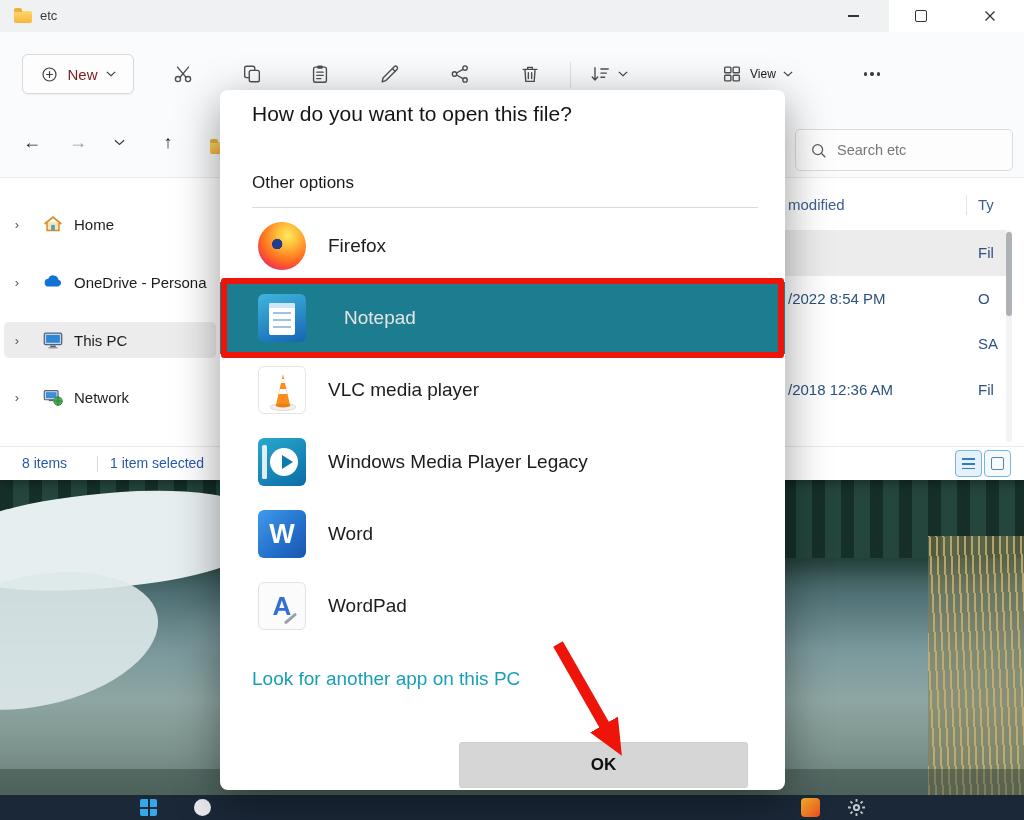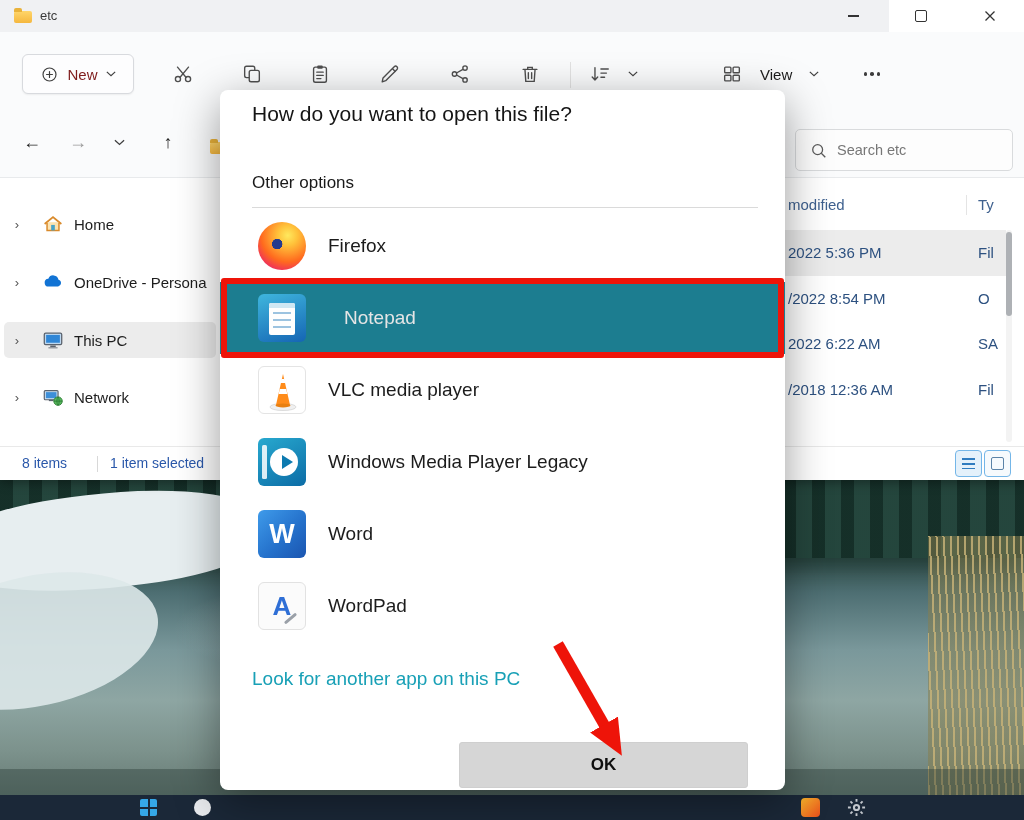--- a/index.html
+++ b/index.html
@@ -33,21 +33,21 @@
   .tb-title{position:absolute;left:40px;top:0;height:32px;line-height:32px;font-size:13px;color:#3a3a3a;}
   .wctrl{position:absolute;top:0;width:44px;height:32px;display:flex;align-items:center;justify-content:center;}
   .wctrl.min{left:831px}.wctrl.max{left:899px}.wctrl.close{left:968px}
   .min-glyph{width:11px;height:1.5px;background:#333;}
   .max-glyph{width:10px;height:10px;border:1.2px solid #333;border-radius:2px;}
   .commandbar{position:absolute;left:0;top:32px;width:1024px;height:74px;background:#fafbfc;}
   .new-btn{position:absolute;left:22px;top:22px;width:112px;height:40px;background:#fdfdfe;border:1px solid #d8dade;border-radius:6px;
     box-shadow:0 1px 2px rgba(0,0,0,.06);display:flex;align-items:center;justify-content:center;gap:8px;font-size:15px;color:#7f1d1d;box-sizing:border-box;}
   .cmd-icon{position:absolute;top:22px;width:40px;height:40px;display:flex;align-items:center;justify-content:center;border-radius:5px;}
   .cb-divider{position:absolute;left:570px;top:30px;width:1px;height:26px;background:#e2e2e2;}
-  .cmd-group{position:absolute;top:22px;height:40px;display:flex;align-items:center;gap:17px;padding:0 9px;font-size:15px;color:#1b1b1b;}
+  .cmd-group{position:absolute;top:22px;height:40px;display:flex;align-items:center;gap:7px;padding:0 9px;font-size:12px;color:#1b1b1b;}
   .dots{display:flex;gap:3px;}
   .dots i{width:3.5px;height:3.5px;border-radius:50%;background:#3d3d3d;}
   .navrow{position:absolute;left:0;top:106px;width:1024px;height:72px;background:#fafbfc;border-bottom:1px solid #e8eaec;box-sizing:border-box;}
   .nav-btn{position:absolute;top:18px;width:36px;height:36px;display:flex;align-items:center;justify-content:center;font-size:18px;color:#1f1f1f;}
   .addr-folder{position:absolute;left:210px;top:36px;}
   .search{position:absolute;left:795px;top:23px;width:218px;height:42px;border:1px solid #d9dbdd;border-radius:5px;background:#fdfdfd;display:flex;align-items:center;box-sizing:border-box;}
   .search svg{margin-left:14px;flex:none;}
   .search input{border:0;outline:0;background:transparent;flex:1;font-size:14.5px;color:#222;padding:0 8px 0 10px;font-family:inherit;min-width:0;}
   .search input::placeholder{color:#777;}
   
@@ -328,29 +328,27 @@
       </div>
     </div>
 
     <div class="filearea">
       <div class="fheader">
         <span class="fh-mod">modified</span>
         <span class="fh-sep"></span>
         <span class="fh-type">Ty</span>
       </div>
       <div class="frow sel" style="top:52px">
-        <span class="fr-mod">2022 5:36 PM</span>
         <span class="fr-type">Fil</span>
       </div>
       <div class="frow" style="top:98px">
         <span class="fr-mod">/2022 8:54 PM</span>
         <span class="fr-type">O</span>
       </div>
       <div class="frow" style="top:143px">
-        <span class="fr-mod">2022 6:22 AM</span>
         <span class="fr-type">SA</span>
       </div>
       <div class="frow" style="top:189px">
         <span class="fr-mod">/2018 12:36 AM</span>
         <span class="fr-type">Fil</span>
       </div>
       <div class="scroll-track"></div>
       <div class="scroll-thumb"></div>
     </div>
 

